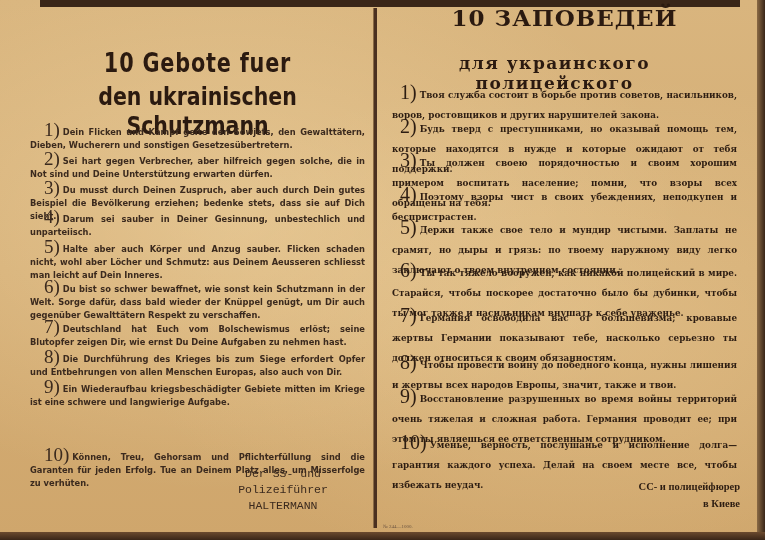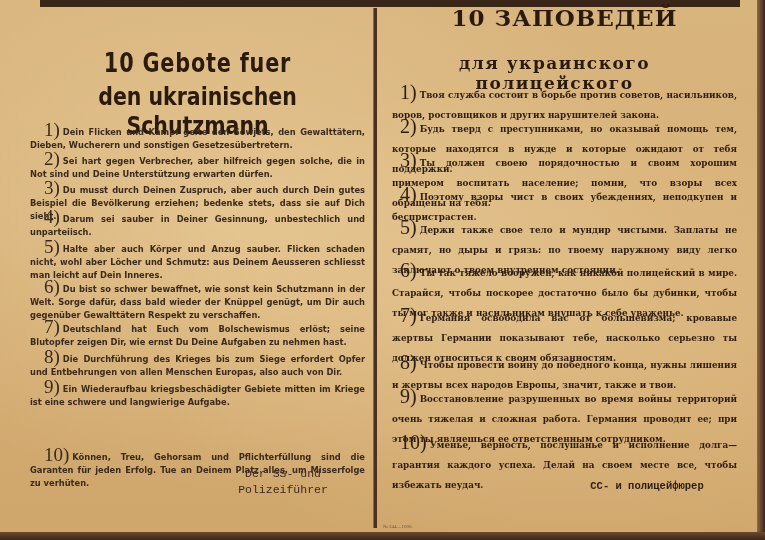--- a/index.html
+++ b/index.html
@@ -67,21 +67,21 @@
   .col-right .rule {
     font-family: "DejaVu Serif", serif; font-size: 8.8px; line-height: 20px; font-weight: bold;
     text-align: justify; color: #2d1d12;
   }
   .col-right .rule .num { font-size: 20px; margin-left: 8px; }
 
   .sig {
     position: absolute; text-align: center;
   }
   .sig-de { left: 168px; top: 466px; width: 170px; font-family: Liberation Mono, monospace; font-size: 11.5px; line-height: 16px; color: #3b2a1e; }
-  .sig-ru { left: 170px; top: 478px; width: 170px; font-family: Liberation Mono, monospace; font-size: 10.5px; line-height: 17px; font-weight: bold; color: #2d1d12; }
+  .sig-ru { left: 178px; top: 478px; width: 170px; font-family: Liberation Serif, serif; font-size: 10.5px; line-height: 17px; font-weight: bold; color: #2d1d12; text-align: right; }
   .sig-ru .last { font-size: 12px; letter-spacing: 1px; }
   .print-no {
     position: absolute; left: 383px; top: 524px;
     font-family: "Liberation Serif", serif; font-size: 5px; color: #6b5440;
   }
 </style>
 </head>
 <body>
 
 <div class="sheet">
@@ -102,20 +102,21 @@
     <div class="rule" style="top:210px"><span class="num">4)</span><span class="txt">Darum sei sauber in Deiner Gesinnung, unbestechlich und unparteiisch.</span></div>
     <div class="rule" style="top:240px"><span class="num">5)</span><span class="txt">Halte aber auch Körper und Anzug sauber. Flicken schaden nicht, wohl aber Löcher und Schmutz: aus Deinem Aeusseren schliesst man leicht auf Dein Inneres.</span></div>
     <div class="rule" style="top:280px"><span class="num">6)</span><span class="txt">Du bist so schwer bewaffnet, wie sonst kein Schutzmann in der Welt. Sorge dafür, dass bald wieder der Knüppel genügt, um Dir auch gegenüber Gewalttätern Respekt zu verschaffen.</span></div>
     <div class="rule" style="top:320px"><span class="num">7)</span><span class="txt">Deutschland hat Euch vom Bolschewismus erlöst; seine Blutopfer zeigen Dir, wie ernst Du Deine Aufgaben zu nehmen hast.</span></div>
     <div class="rule" style="top:350px"><span class="num">8)</span><span class="txt">Die Durchführung des Krieges bis zum Siege erfordert Opfer und Entbehrungen von allen Menschen Europas, also auch von Dir.</span></div>
     <div class="rule" style="top:380px"><span class="num">9)</span><span class="txt">Ein Wiederaufbau kriegsbeschädigter Gebiete mitten im Kriege ist eine schwere und langwierige Aufgabe.</span></div>
     <div class="rule" style="top:448px"><span class="num">10)</span><span class="txt">Können, Treu, Gehorsam und Pflichterfüllung sind die Garanten für jeden Erfolg. Tue an Deinem Platz alles, um Misserfolge zu verhüten.</span></div>
 
     <div class="sig sig-de">
       <div>Der SS- und Polizeiführer</div>
+      <div>HALTERMANN</div>
     </div>
   </div>
 
   <div class="col col-right">
     <div class="title-ru">
       <div class="l1">10 ЗАПОВЕДЕЙ</div>
       <div class="l2">для украинского полицейского</div>
     </div>
 
     <div class="rule" style="top:82px"><span class="num">1)</span><span class="txt">Твоя служба состоит в борьбе против советов, насильников, воров, ростовщиков и других нарушителей закона.</span></div>
@@ -124,17 +125,18 @@
     <div class="rule" style="top:184px"><span class="num">4)</span><span class="txt">Поэтому взоры чист в своих убеждениях, неподкупен и беспристрастен.</span></div>
     <div class="rule" style="top:217px"><span class="num">5)</span><span class="txt">Держи также свое тело и мундир чистыми. Заплаты не срамят, но дыры и грязь: по твоему наружному виду легко заключают о твоем внутреннем состоянии.</span></div>
     <div class="rule" style="top:260px"><span class="num">6)</span><span class="txt">Ты так тяжело вооружен, как никакой полицейский в мире. Старайся, чтобы поскорее достаточно было бы дубинки, чтобы ты мог также и насильникам внушать к себе уваженье.</span></div>
     <div class="rule" style="top:305px"><span class="num">7)</span><span class="txt">Германия освободила вас от большевизма; кровавые жертвы Германии показывают тебе, насколько серьезно ты должен относиться к своим обязанностям.</span></div>
     <div class="rule" style="top:352px"><span class="num">8)</span><span class="txt">Чтобы провести войну до победного конца, нужны лишения и жертвы всех народов Европы, значит, также и твои.</span></div>
     <div class="rule" style="top:386px"><span class="num">9)</span><span class="txt">Восстановление разрушенных во время войны территорий очень тяжелая и сложная работа. Германия проводит ее; при этом ты являешься ее ответственным сотрудником.</span></div>
     <div class="rule" style="top:432px"><span class="num">10)</span><span class="txt">Уменье, верность, послушанье и исполнение долга—гарантия каждого успеха. Делай на своем месте все, чтобы избежать неудач.</span></div>
 
     <div class="sig sig-ru">
       <div>СС- и полицейфюрер</div>
+      <div>в Киеве</div>
     </div>
   </div>
 
   <div class="print-no">№ 244—1000.</div>
 </div>
 
 </body></html>

